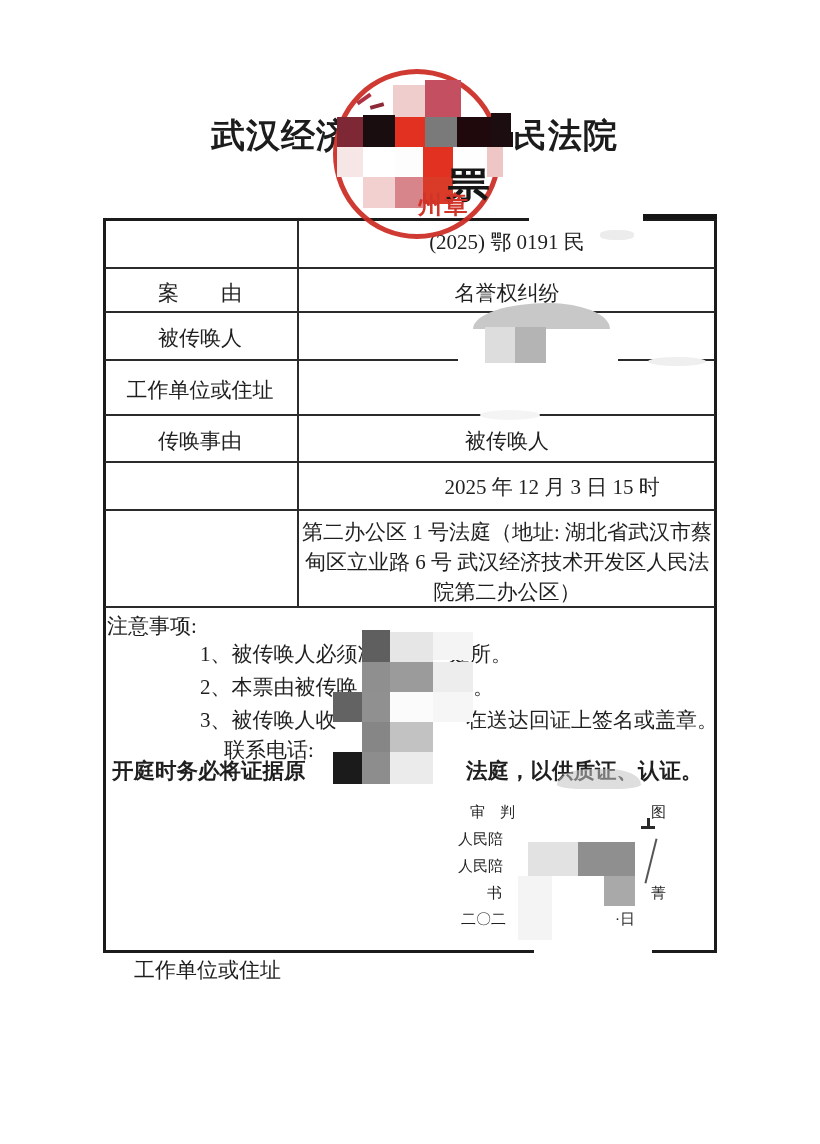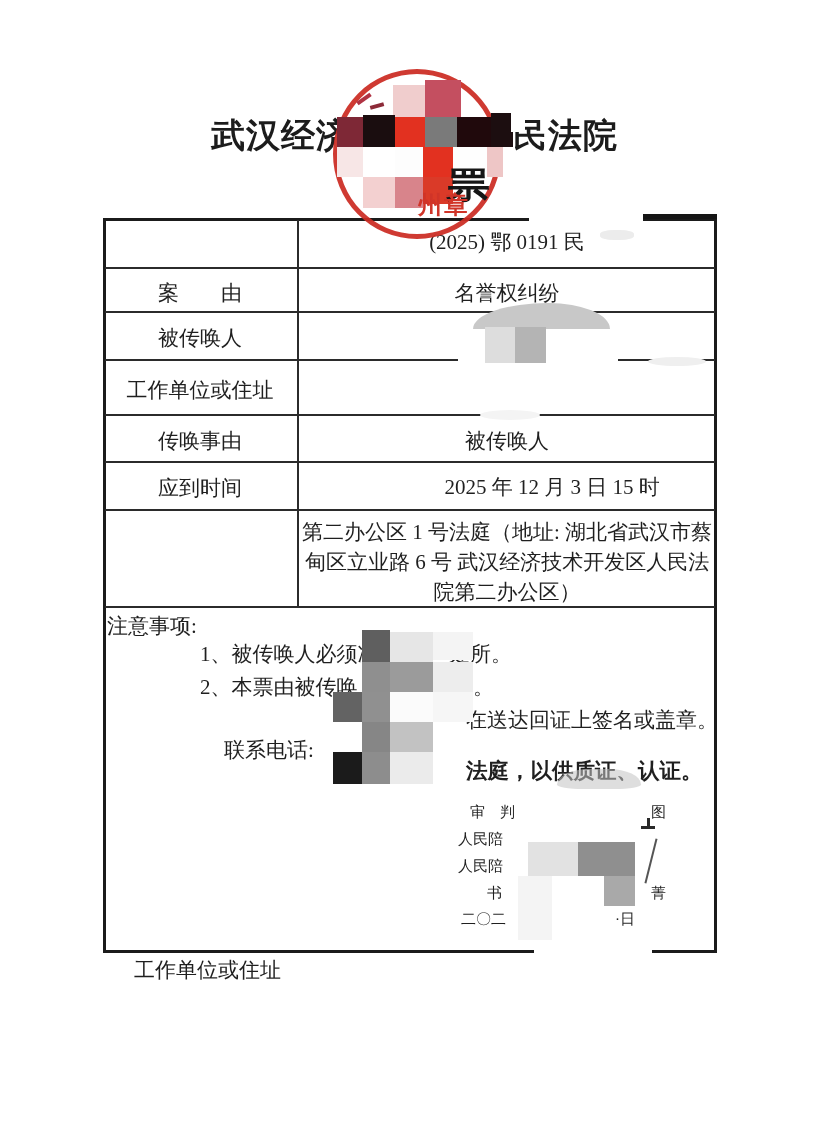--- a/index.html
+++ b/index.html
@@ -52,37 +52,38 @@
 
   <div class="abs cell lbl" style="top:324px;">被传唤人</div>
   <div class="abs cell val" style="top:324px;"></div>
 
   <div class="abs cell lbl" style="top:376px;">工作单位或住址</div>
   <div class="abs cell val" style="top:376px;"></div>
 
   <div class="abs cell lbl" style="top:427px;">传唤事由</div>
   <div class="abs cell val" style="top:427px;">被传唤人</div>
 
-  <div class="abs cell lbl" style="top:474px;">应到时间</div>
   <div class="abs cell val" style="top:473px;padding-left:45px;">2025 年 12 月 3 日  15 时</div>
 
   <div class="abs cell val wrapval" style="top:517px;">第二办公区 1 号法庭（地址: 湖北省武汉市蔡甸区立业路 6 号  武汉经济技术开发区人民法院第二办公区）</div>
 
   <div class="abs note" style="left:107px;top:612px;">注意事项:</div>
 
   <div class="abs note" style="left:200px;top:640px;">1、被传唤人必须准</div>
   <div class="abs note" style="left:449px;top:640px;">处所。</div>
 
   <div class="abs note" style="left:200px;top:673px;">2、本票由被传唤</div>
   <div class="abs note" style="left:452px;top:673px;">到。</div>
 
+  <div class="abs note" style="left:200px;top:706px;">3、被传唤人收</div>
   <div class="abs note" style="left:466px;top:706px;">在送达回证上签名或盖章。</div>
 
   <div class="abs note" style="left:224px;top:736px;">联系电话:</div>
 
+  <div class="abs note boldline" style="left:112px;top:756px;">开庭时务必将证据原</div>
   <div class="abs note boldline" style="left:466px;top:756px;">法庭，以供质证、认证。</div>
 
   <div class="abs sig" style="left:470px;top:803px;">审　判</div>
   <div class="abs sig" style="left:651px;top:803px;">图</div>
   <div class="abs sig" style="left:458px;top:830px;">人民陪</div>
   <div class="abs sig" style="left:458px;top:857px;">人民陪</div>
   <div class="abs sig" style="left:487px;top:884px;">书</div>
   <div class="abs sig" style="left:651px;top:884px;">菁</div>
   <div class="abs sig" style="left:461px;top:910px;">二〇二</div>
   <div class="abs sig" style="left:615px;top:910px;">·日</div>

